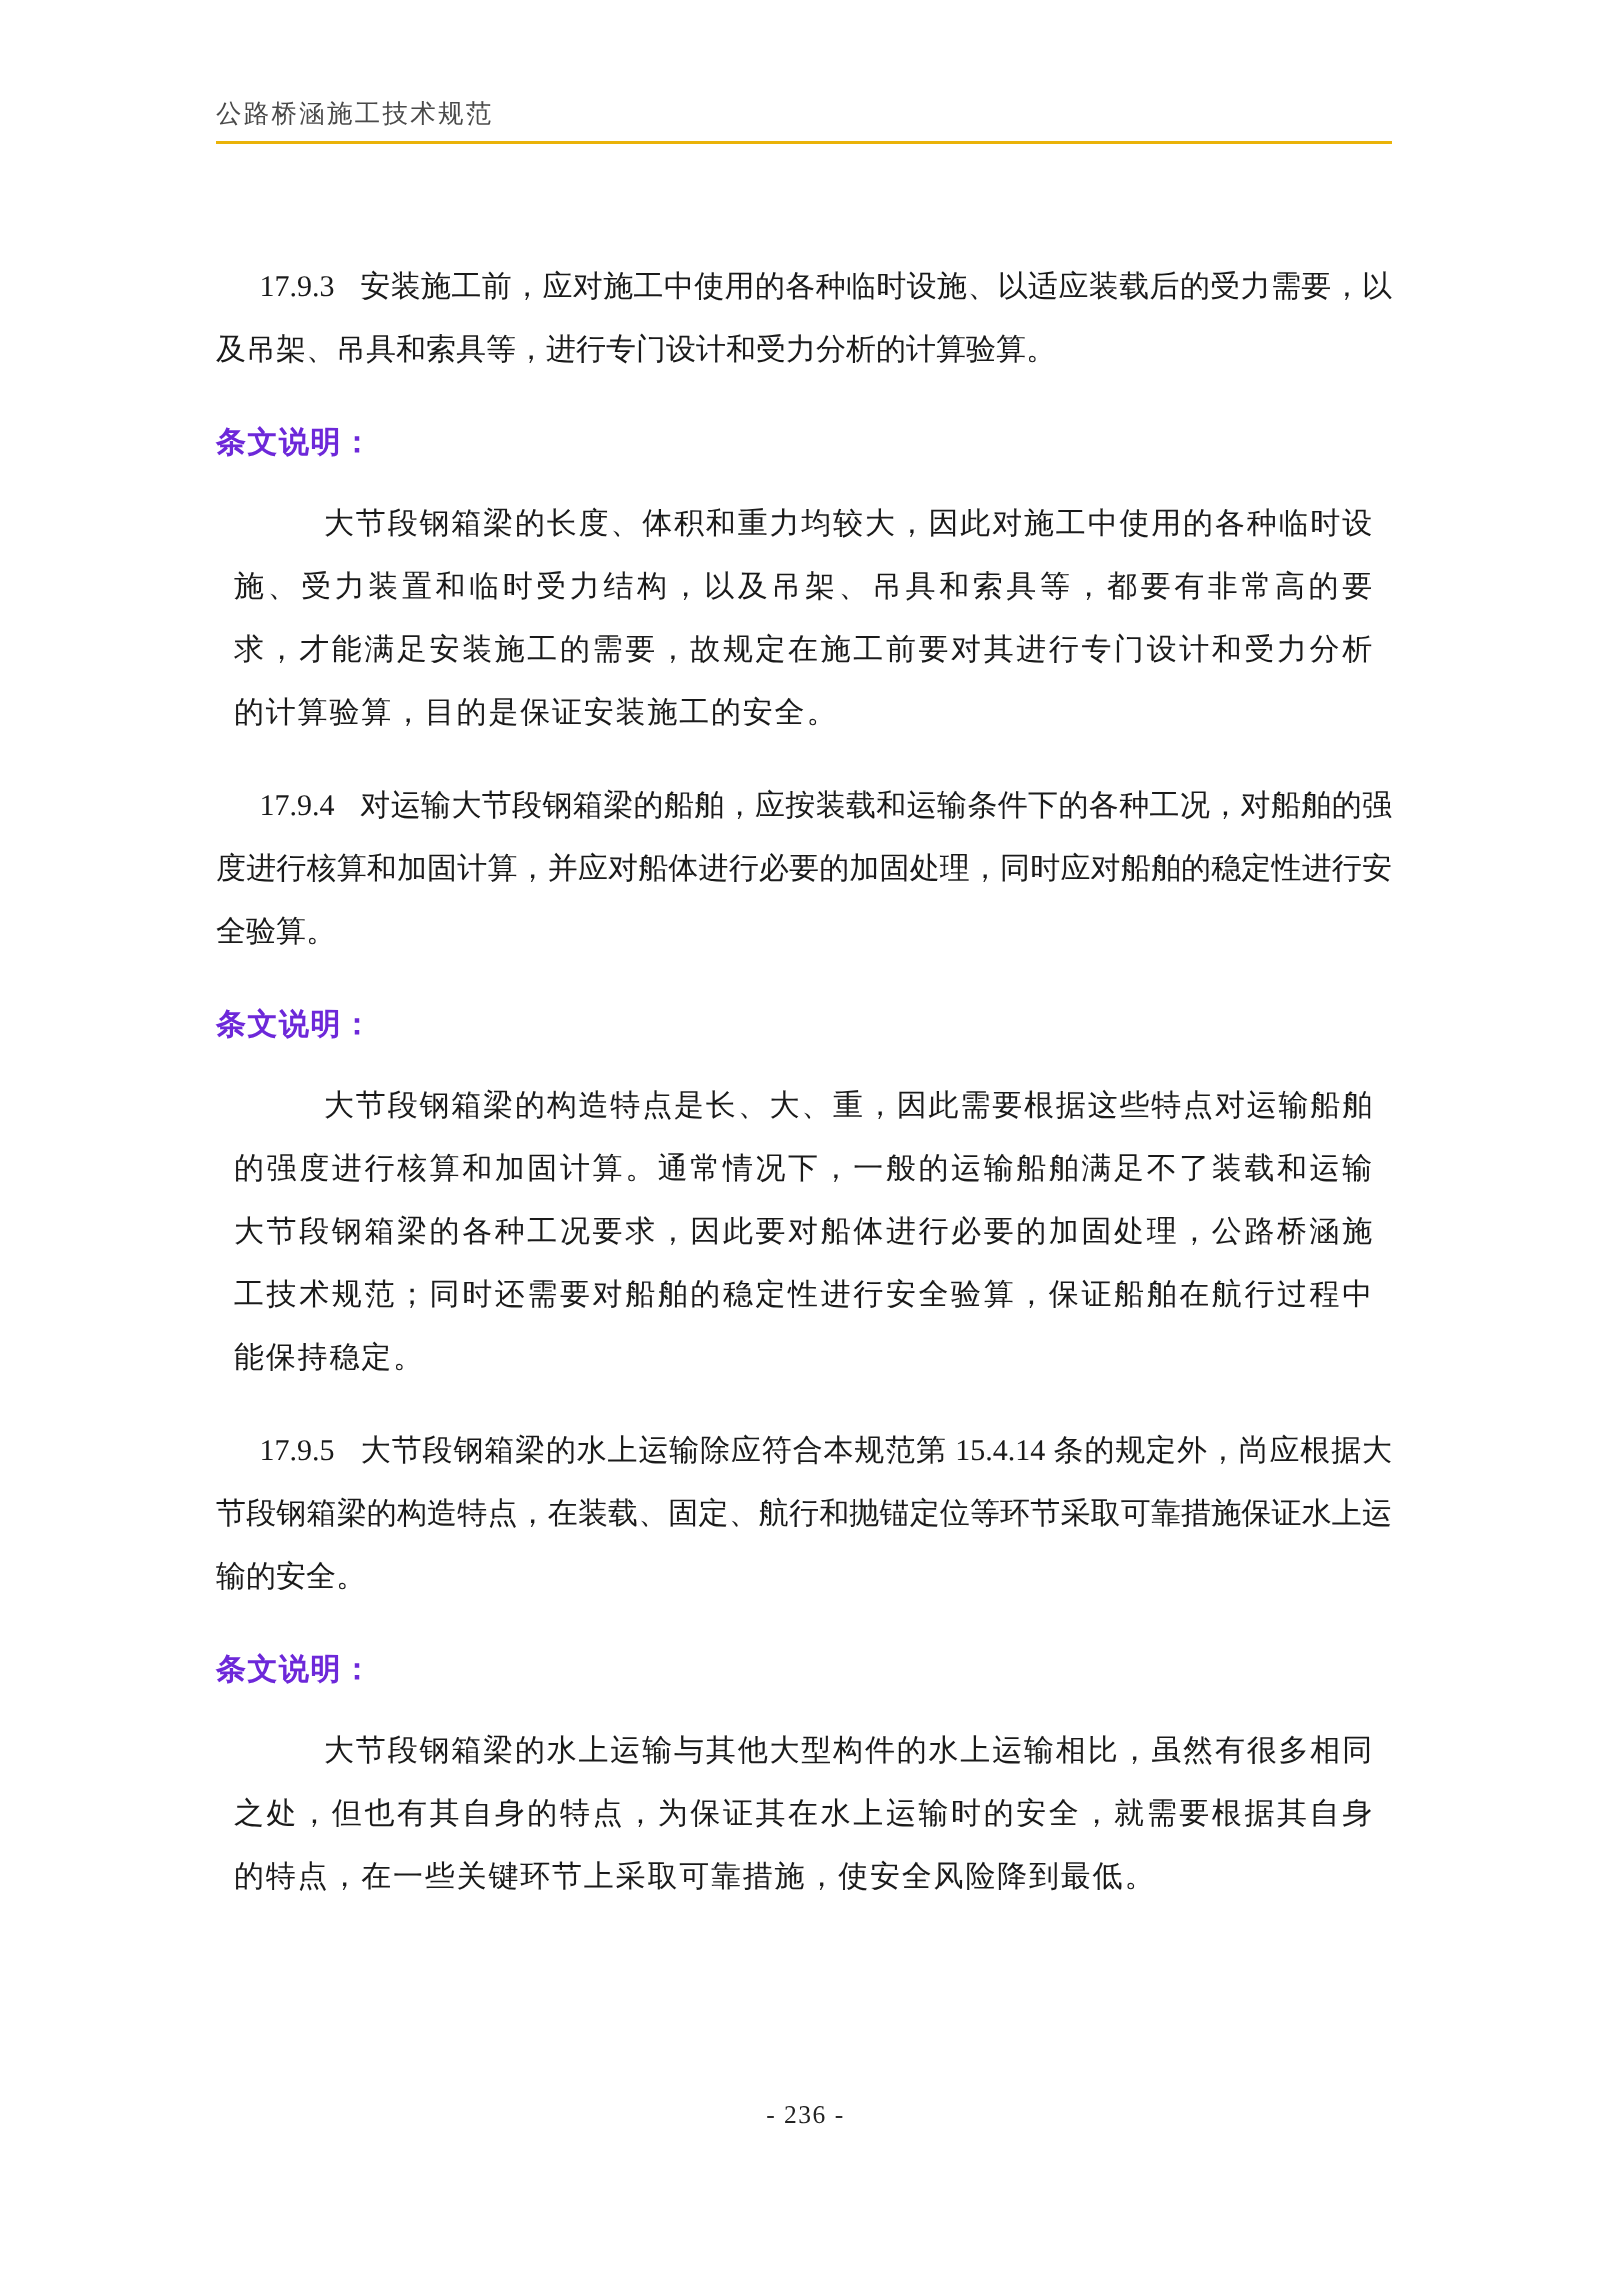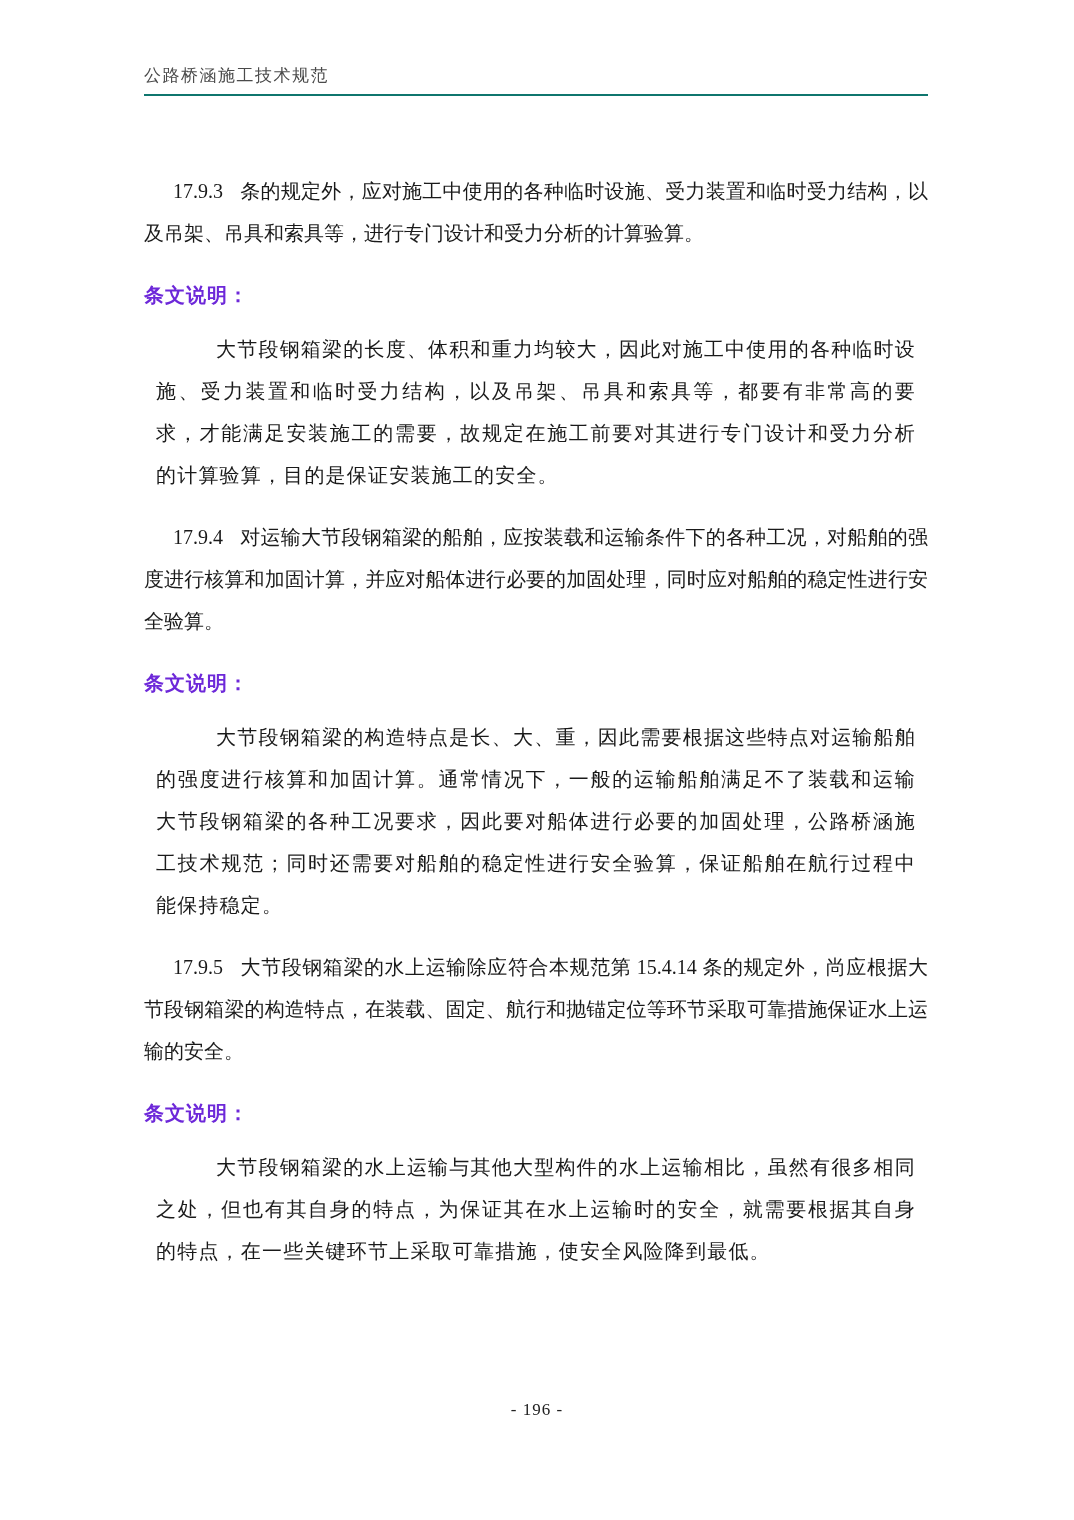--- a/index.html
+++ b/index.html
@@ -9,21 +9,21 @@
     color:#161616;
   }
   .page {
     position:absolute; inset:0;
     padding:64px 146px 0 144px;
     box-sizing:border-box;
   }
   .page-header {
     font-size:17px; color:#4a4a4a; letter-spacing:1.5px;
     padding-bottom:7px;
-    border-bottom:2px solid #0f766e;
+    border-bottom:2px solid #eab308;
   }
   .content { margin-top:74px; }
   .content > :first-child { margin-top:0; }
   .clause {
     font-size:20px; line-height:42px; margin:20px 0 0 0;
     text-align:justify; text-indent:29px;
     color:#1a1a1a;
   }
   .clause-num {
     font-weight:400; padding-right:17px;
@@ -48,33 +48,33 @@
 <body>
 
 <div class="page">
 
   <div class="page-header">
     <span>公路桥涵施工技术规范</span>
   </div>
 
   <div class="content">
 
-    <p class="clause"><span class="clause-num">17.9.3</span><span>条的规定外，应对施工中使用的各种临时设施、受力装置和临时受力结构，以及吊架、吊具和索具等，进行专门设计和受力分析的计算验算。</span></p>
+    <p class="clause"><span class="clause-num">17.9.3</span><span>安装施工前，应对施工中使用的各种临时设施、以适应装载后的受力需要，以及吊架、吊具和索具等，进行专门设计和受力分析的计算验算。</span></p>
 
     <p class="cm-label">条文说明：</p>
     <p class="cm-body">大节段钢箱梁的长度、体积和重力均较大，因此对施工中使用的各种临时设施、受力装置和临时受力结构，以及吊架、吊具和索具等，都要有非常高的要求，才能满足安装施工的需要，故规定在施工前要对其进行专门设计和受力分析的计算验算，目的是保证安装施工的安全。</p>
 
     <p class="clause"><span class="clause-num">17.9.4</span><span>对运输大节段钢箱梁的船舶，应按装载和运输条件下的各种工况，对船舶的强度进行核算和加固计算，并应对船体进行必要的加固处理，同时应对船舶的稳定性进行安全验算。</span></p>
 
     <p class="cm-label">条文说明：</p>
     <p class="cm-body">大节段钢箱梁的构造特点是长、大、重，因此需要根据这些特点对运输船舶的强度进行核算和加固计算。通常情况下，一般的运输船舶满足不了装载和运输大节段钢箱梁的各种工况要求，因此要对船体进行必要的加固处理，公路桥涵施工技术规范；同时还需要对船舶的稳定性进行安全验算，保证船舶在航行过程中能保持稳定。</p>
 
     <p class="clause"><span class="clause-num">17.9.5</span><span>大节段钢箱梁的水上运输除应符合本规范第 15.4.14 条的规定外，尚应根据大节段钢箱梁的构造特点，在装载、固定、航行和抛锚定位等环节采取可靠措施保证水上运输的安全。</span></p>
 
     <p class="cm-label">条文说明：</p>
     <p class="cm-body">大节段钢箱梁的水上运输与其他大型构件的水上运输相比，虽然有很多相同之处，但也有其自身的特点，为保证其在水上运输时的安全，就需要根据其自身的特点，在一些关键环节上采取可靠措施，使安全风险降到最低。</p>
 
 
   </div>
 
-  <div class="page-footer">- 196 -</div>
+  <div class="page-footer">- 236 -</div>
 
 </div>
 
 </body></html>

